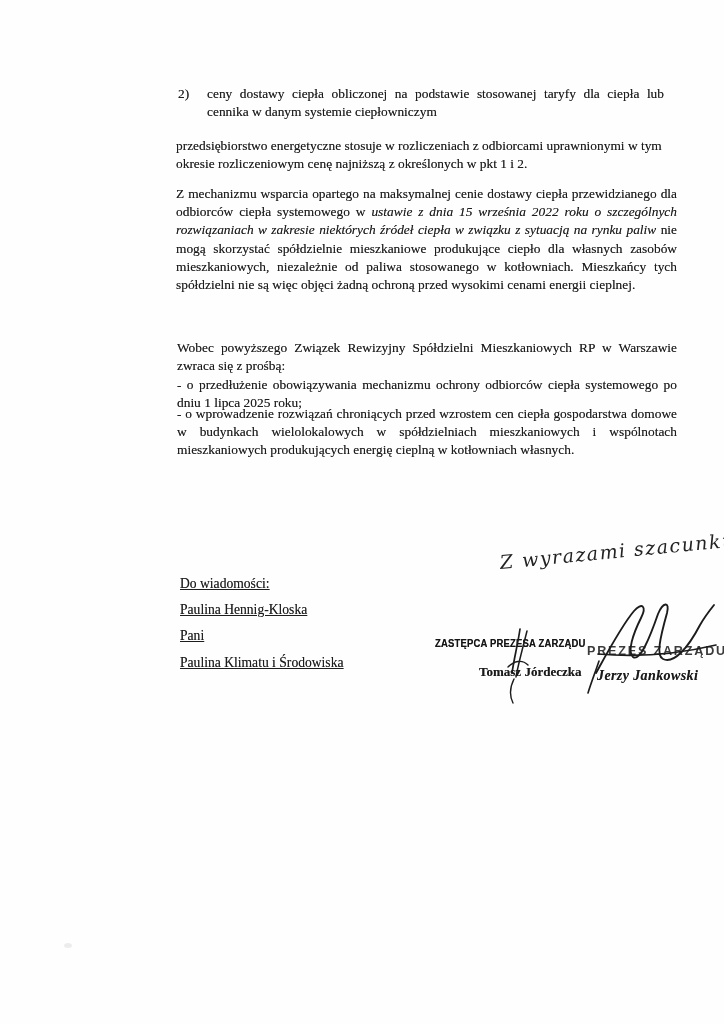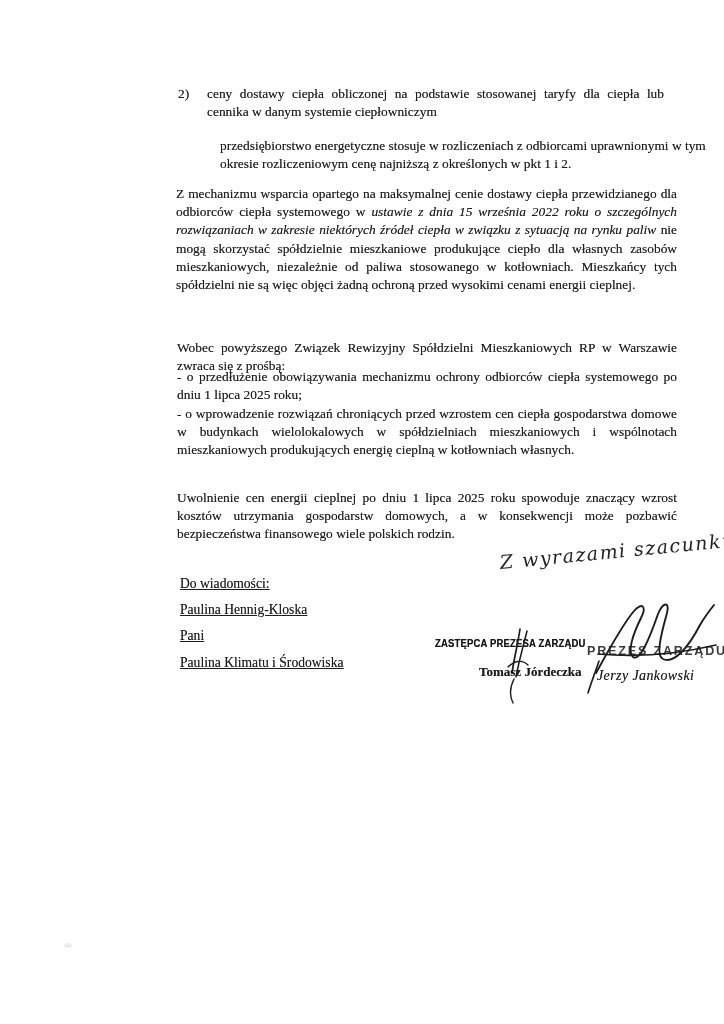--- a/index.html
+++ b/index.html
@@ -14,25 +14,25 @@
   .block{
     position:absolute;
     font-size:13.4px;
     line-height:18.2px;
     text-shadow:0 0 .3px rgba(20,20,20,.55);
   }
   .justify{text-align:justify;}
   
   .list-item{left:177px;top:85px;width:487px;padding-left:30px;box-sizing:border-box;}
   .list-marker{position:absolute;left:1px;top:0;}
-  .p-settlement{left:176px;top:137px;width:501px;margin-left:44px;}
+  .p-settlement{left:176px;top:137px;width:501px;}
   .p-mechanism{left:176px;top:185px;width:501px;}
   .p-mechanism .it{font-style:italic;}
   .p-request-intro{left:177px;top:327px;width:500px;margin-top:12px;}
-  .p-req1{left:177px;top:368px;width:500px;}
+  .p-req1{left:177px;top:376px;width:500px;}
   .p-req2{left:177px;top:405px;width:500px;}
   .p-warning{left:177px;top:489px;width:500px;}
   
   .handwriting{
     position:absolute;left:501px;top:551px;width:240px;
     font-family:"DejaVu Serif", serif;
     font-style:italic;
     font-size:19px;
     letter-spacing:1.5px;
     color:#232323;
@@ -60,21 +60,21 @@
   }
   .sig-title-right{
     position:absolute;left:587px;top:644px;
     font-family:"Liberation Sans", sans-serif;
     font-weight:bold;font-size:12.6px;
     letter-spacing:1.8px;color:#3b3b3b;
     white-space:nowrap;
   }
   .sig-name-right{
     position:absolute;left:597px;top:668px;
-    font-weight:normal;font-style:italic;
+    font-weight:bold;font-style:italic;
     font-size:14px;letter-spacing:.4px;color:#1a1a1a;
     white-space:nowrap;
     text-shadow:0 0 .3px rgba(0,0,0,.5);
   }
   .sig-svg{position:absolute;}
   .sig-svg path{fill:none;stroke:#1c1c1c;stroke-linecap:round;stroke-linejoin:round;}
   .speck{position:absolute;border-radius:50%;background:rgba(0,0,0,.07);}
 </style>
 </head>
 <body>
@@ -88,21 +88,20 @@
 
   <div class="block p-settlement">przedsiębiorstwo energetyczne stosuje w rozliczeniach z odbiorcami uprawnionymi w tym okresie rozliczeniowym cenę najniższą z określonych w pkt 1 i 2.</div>
 
   <div class="block p-mechanism justify"><span>Z mechanizmu wsparcia opartego na maksymalnej cenie dostawy ciepła przewidzianego dla odbiorców ciepła systemowego w </span><span class="it">ustawie z dnia 15 września 2022 roku o szczególnych rozwiązaniach w zakresie niektórych źródeł ciepła w związku z sytuacją na rynku paliw</span><span> nie mogą skorzystać spółdzielnie mieszkaniowe produkujące ciepło dla własnych zasobów mieszkaniowych, niezależnie od paliwa stosowanego w kotłowniach. Mieszkańcy tych spółdzielni nie są więc objęci żadną ochroną przed wysokimi cenami energii cieplnej.</span></div>
 
   <div class="block p-request-intro justify">Wobec powyższego Związek Rewizyjny Spółdzielni Mieszkaniowych RP w Warszawie zwraca się z prośbą:</div>
 
   <div class="block p-req1 justify">- o przedłużenie obowiązywania mechanizmu ochrony odbiorców ciepła systemowego po dniu 1 lipca 2025 roku;</div>
   <div class="block p-req2 justify">- o wprowadzenie rozwiązań chroniących przed wzrostem cen ciepła gospodarstwa domowe w budynkach wielolokalowych w spółdzielniach mieszkaniowych i wspólnotach mieszkaniowych produkujących energię cieplną w kotłowniach własnych.</div>
 
-  <div class="block p-warning justify">Uwolnienie cen energii cieplnej po dniu 1 lipca 2025 roku spowoduje znaczący wzrost kosztów utrzymania gospodarstw domowych, a w konsekwencji może pozbawić bezpieczeństwa finansowego wiele polskich rodzin.</div>
 
   <div class="handwriting">Z wyrazami szacunku</div>
 
   <div class="cc">
     <div>Do wiadomości:</div>
     <div>Paulina Hennig-Kloska</div>
     <div>Pani</div>
     <div>Paulina Klimatu i Środowiska</div>
   </div>
 

